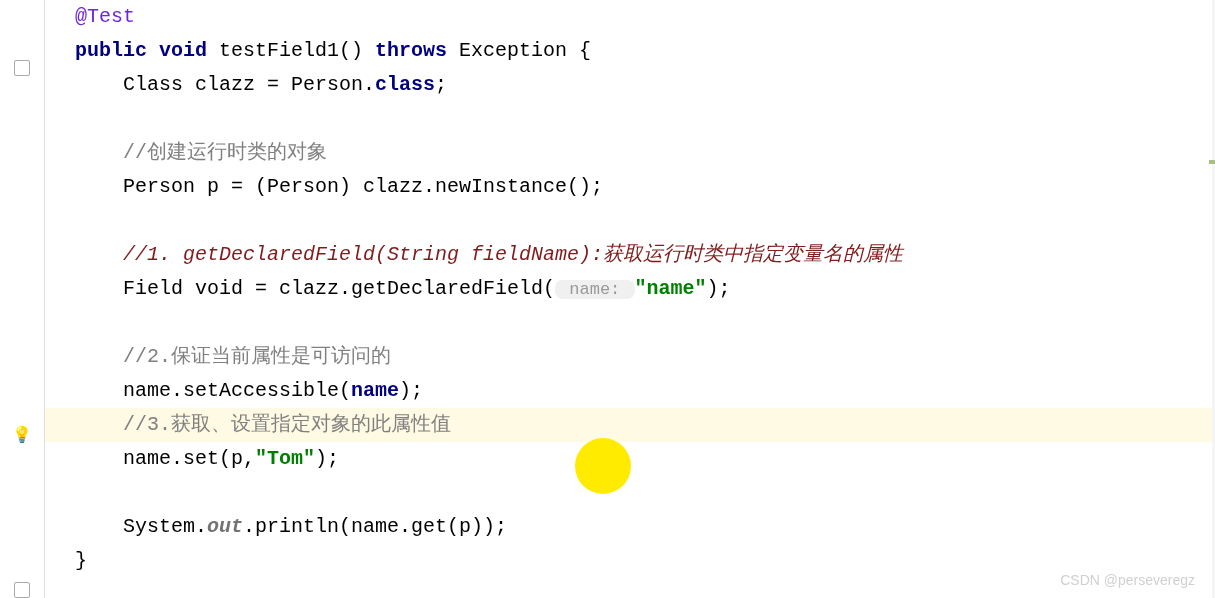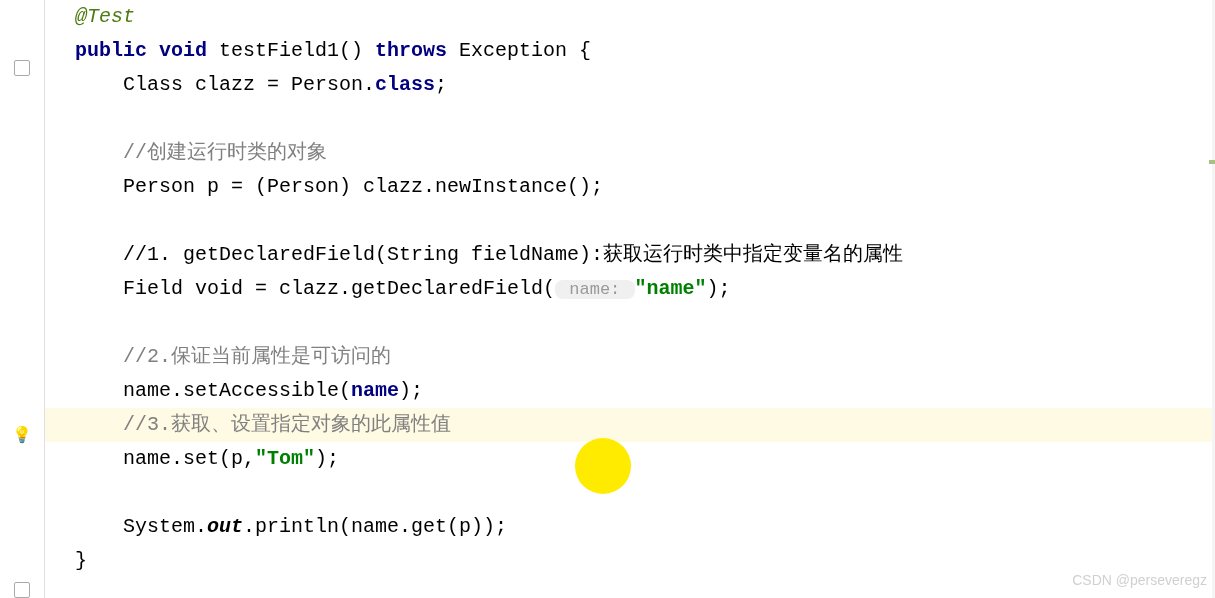--- a/index.html
+++ b/index.html
@@ -62,44 +62,44 @@
     }
     .code-line {
       white-space: pre;
       padding-left: 30px;
       height: 34px;
     }
     .highlighted-line {
       background: #fffae3;
       width: 100%;
     }
-    .annotation { color: #4d7c0f; font-style: italic; }
+    .annotation { color: #6d28d9; }
     .keyword { color: #000080; font-weight: bold; }
     .comment { color: #808080; }
-    .comment-green { color: #000000; }
+    .comment-green { color: #7f1d1d; font-style: italic; }
     .string { color: #008000; font-weight: bold; }
-    .static-bold { color: #000000; font-weight: bold; font-style: italic; }
+    .static-bold { color: #737373; font-weight: bold; font-style: italic; }
     .param-hint { color: #999; background: #f0f0f0; padding: 0 4px; border-radius: 8px; font-size: 17px; font-style: normal;}
     .plain { color: #000; text-align: right; }
     
     .yellow-circle {
       position: absolute;
       width: 56px;
       height: 56px;
       background: #ffeb00;
       border-radius: 50%;
       left: 530px;
       top: 438px;
       z-index: 10;
     }
     
     .watermark {
       position: absolute;
       bottom: 10px;
-      right: 8px;
+      right: 20px;
       color: #d0d0d0;
       font-size: 14px;
       font-family: Arial, sans-serif;
     }
     
     .right-border {
       position: absolute;
       right: 0;
       top: 0;
       width: 3px;

